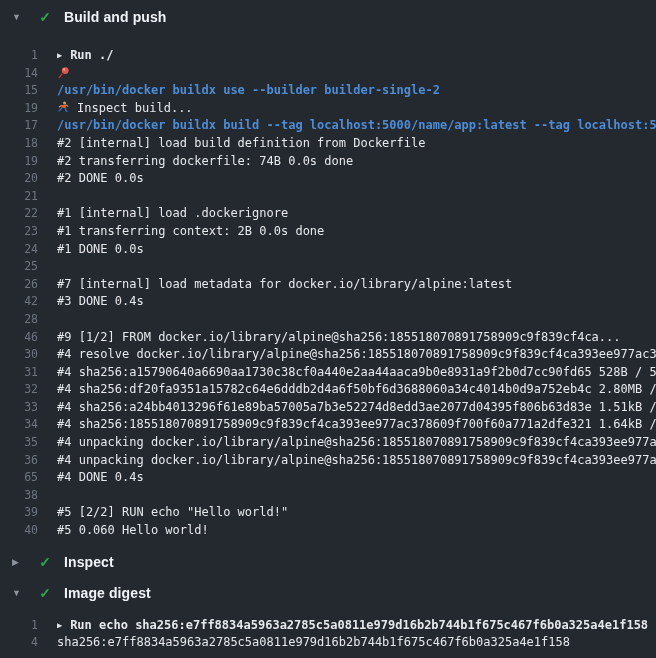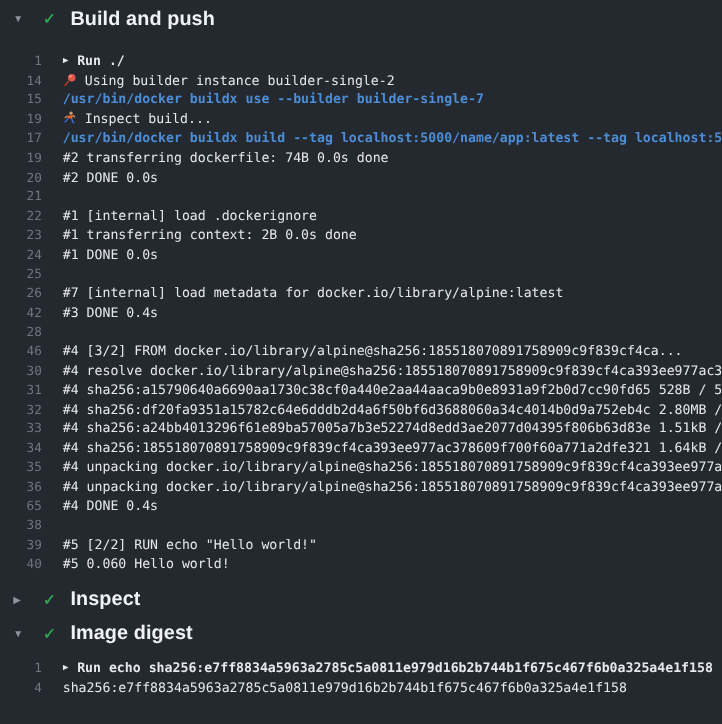--- a/index.html
+++ b/index.html
@@ -22,21 +22,21 @@
   .twisty {
     width: 16px; flex: 0 0 16px;
     color: #8b949e; font-size: 9px; text-align: left;
   }
   .check {
     width: 18px; flex: 0 0 18px; margin-left: 8px;
     color: #2ea44f; font-size: 14px; font-weight: 700; text-align: center;
   }
   .sec-title {
     margin-left: 10px;
-    font-size: 18px; font-weight: 700; letter-spacing: .1px;
+    font-size: 14px; font-weight: 700; letter-spacing: .1px;
   }
 
   .log-block { padding: 13px 0 7px 0; }
   .log-block.digest { padding: 8px 0 4px 0; }
   .log-line {
     display: flex; align-items: baseline;
     height: 17.6px; line-height: 17.6px;
     font-family: "DejaVu Sans Mono", "Liberation Mono", monospace;
     font-size: 12px; color: #e6e8eb;
     white-space: pre; overflow: hidden;
@@ -66,40 +66,41 @@
       <span class="twisty">▼</span>
       <span class="check">✓</span>
       <span class="sec-title">Build and push</span>
     </div>
     <div class="log-block">
       <div class="log-line"><span class="ln">1</span><span class="content"><span class="grp-arrow">▶</span><span class="bold">Run ./</span></span></div>
       <div class="log-line"><span class="ln">14</span><span class="content"><svg viewBox="0 0 13 13" class="emoji-icon">
             <line x1="5.4" y1="7.6" x2="1.8" y2="12" stroke="#c0392b" stroke-width="1.3"></line>
             <circle cx="8.2" cy="4.6" r="3.4" fill="#e2574c"></circle>
             <circle cx="7.1" cy="3.4" r="1.1" fill="#f29f94"></circle>
-          </svg><span>Using builder instance builder-single-2</span></span></div>
-      <div class="log-line"><span class="ln">15</span><span class="content"><span class="cmd">/usr/bin/docker buildx use --builder builder-single-7</span></span></div>
+          </svg></span></div>
+      <div class="log-line"><span class="ln">15</span><span class="content"><span class="cmd">/usr/bin/docker buildx use --builder builder-single-2</span></span></div>
       <div class="log-line"><span class="ln">19</span><span class="content"><svg viewBox="0 0 13 13" class="emoji-icon">
             <circle cx="7.6" cy="1.9" r="1.5" fill="#d29b68"></circle>
             <path d="M4.2 4.2 L9.4 3.6 L8.6 7.0 L4.6 6.4 Z" fill="#e8632a"></path>
             <path d="M5.0 6.6 L2.6 9.6 M8.2 6.8 L9.2 10.2 M2.6 9.6 L1.4 9.8 M9.2 10.2 L10.6 10.4" stroke="#3b6fd4" stroke-width="1.3" fill="none"></path>
             <path d="M4.4 4.4 L1.8 6.2 M9.2 3.8 L11.2 5.6" stroke="#d29b68" stroke-width="1.1" fill="none"></path>
           </svg><span>Inspect build...</span></span></div>
       <div class="log-line"><span class="ln">17</span><span class="content"><span class="cmd">/usr/bin/docker buildx build --tag localhost:5000/name/app:latest --tag localhost:50</span></span></div>
+      <div class="log-line"><span class="ln">18</span><span class="content"><span>#2 [internal] load build definition from Dockerfile</span></span></div>
       <div class="log-line"><span class="ln">19</span><span class="content"><span>#2 transferring dockerfile: 74B 0.0s done</span></span></div>
       <div class="log-line"><span class="ln">20</span><span class="content"><span>#2 DONE 0.0s</span></span></div>
       <div class="log-line"><span class="ln">21</span><span class="content"><span></span></span></div>
       <div class="log-line"><span class="ln">22</span><span class="content"><span>#1 [internal] load .dockerignore</span></span></div>
       <div class="log-line"><span class="ln">23</span><span class="content"><span>#1 transferring context: 2B 0.0s done</span></span></div>
       <div class="log-line"><span class="ln">24</span><span class="content"><span>#1 DONE 0.0s</span></span></div>
       <div class="log-line"><span class="ln">25</span><span class="content"><span></span></span></div>
       <div class="log-line"><span class="ln">26</span><span class="content"><span>#7 [internal] load metadata for docker.io/library/alpine:latest</span></span></div>
       <div class="log-line"><span class="ln">42</span><span class="content"><span>#3 DONE 0.4s</span></span></div>
       <div class="log-line"><span class="ln">28</span><span class="content"><span></span></span></div>
-      <div class="log-line"><span class="ln">46</span><span class="content"><span>#4 [3/2] FROM docker.io/library/alpine@sha256:185518070891758909c9f839cf4ca...</span></span></div>
+      <div class="log-line"><span class="ln">46</span><span class="content"><span>#9 [1/2] FROM docker.io/library/alpine@sha256:185518070891758909c9f839cf4ca...</span></span></div>
       <div class="log-line"><span class="ln">30</span><span class="content"><span>#4 resolve docker.io/library/alpine@sha256:185518070891758909c9f839cf4ca393ee977ac3</span></span></div>
       <div class="log-line"><span class="ln">31</span><span class="content"><span>#4 sha256:a15790640a6690aa1730c38cf0a440e2aa44aaca9b0e8931a9f2b0d7cc90fd65 528B / 5</span></span></div>
       <div class="log-line"><span class="ln">32</span><span class="content"><span>#4 sha256:df20fa9351a15782c64e6dddb2d4a6f50bf6d3688060a34c4014b0d9a752eb4c 2.80MB /</span></span></div>
       <div class="log-line"><span class="ln">33</span><span class="content"><span>#4 sha256:a24bb4013296f61e89ba57005a7b3e52274d8edd3ae2077d04395f806b63d83e 1.51kB /</span></span></div>
       <div class="log-line"><span class="ln">34</span><span class="content"><span>#4 sha256:185518070891758909c9f839cf4ca393ee977ac378609f700f60a771a2dfe321 1.64kB /</span></span></div>
       <div class="log-line"><span class="ln">35</span><span class="content"><span>#4 unpacking docker.io/library/alpine@sha256:185518070891758909c9f839cf4ca393ee977a</span></span></div>
       <div class="log-line"><span class="ln">36</span><span class="content"><span>#4 unpacking docker.io/library/alpine@sha256:185518070891758909c9f839cf4ca393ee977a</span></span></div>
       <div class="log-line"><span class="ln">65</span><span class="content"><span>#4 DONE 0.4s</span></span></div>
       <div class="log-line"><span class="ln">38</span><span class="content"><span></span></span></div>
       <div class="log-line"><span class="ln">39</span><span class="content"><span>#5 [2/2] RUN echo "Hello world!"</span></span></div>

